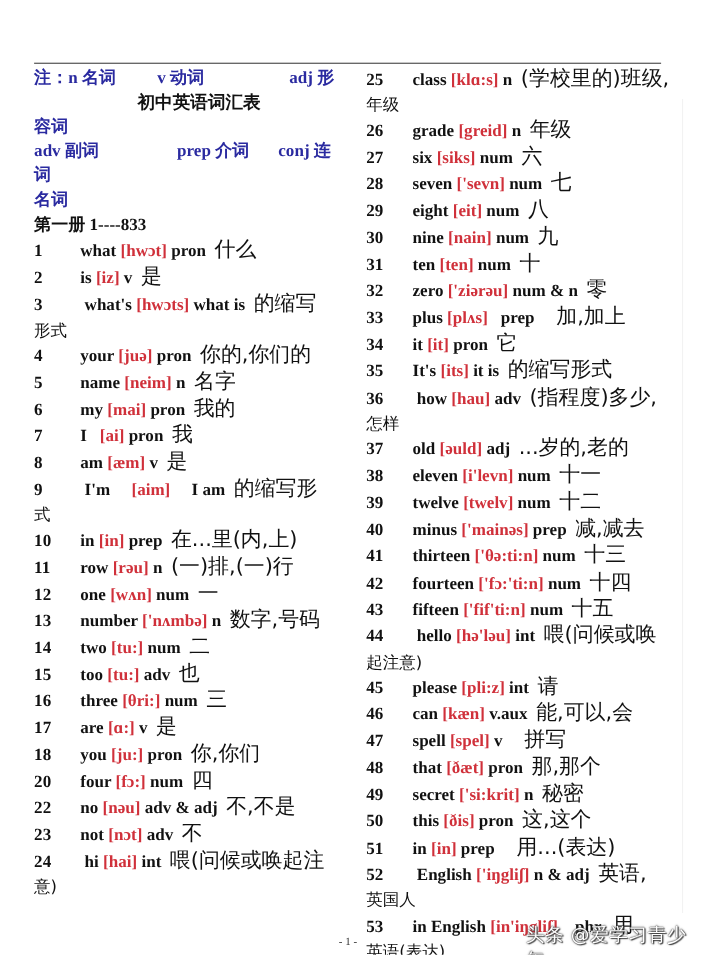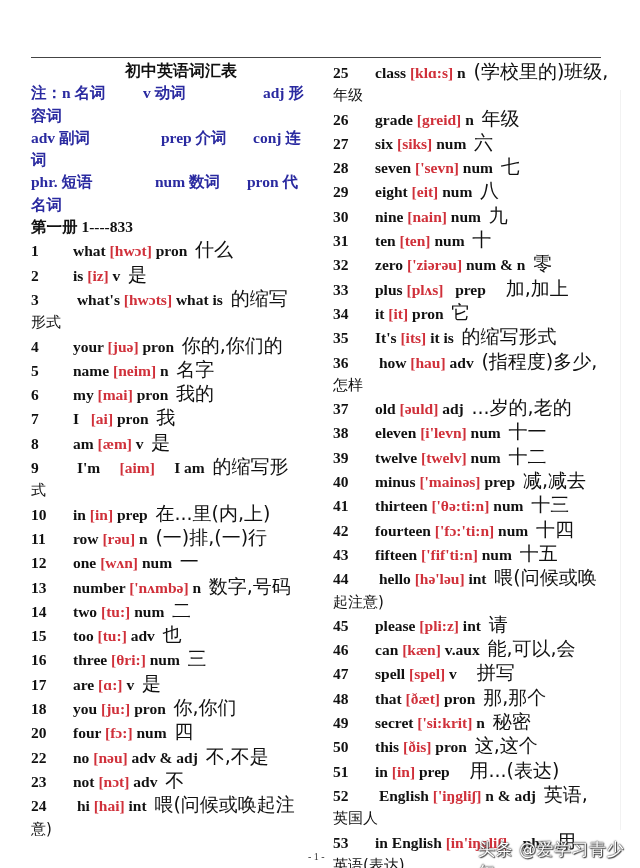--- a/index.html
+++ b/index.html
@@ -41,35 +41,32 @@
   }
 </style>
 </head>
 <body>
 
 <div class="page">
   <div class="top-rule"></div>
   <div class="right-rule-fade"></div>
 
   <div class="col left">
-    <div class="line title zh" style="font-weight:bold;font-size:16px;">初中英语词汇表</div>
-
     <div class="line legend">
       <span class="g" style="width:112px">注：n 名词</span><span class="g" style="width:120px">v 动词</span><span class="g">adj 形</span>
     </div>
+
+    <div class="line title zh" style="font-weight:bold;font-size:16px;">初中英语词汇表</div>
     <div class="line legend">容词</div>
 
     <div class="line legend">
       <span class="g" style="width:130px">adv 副词</span><span class="g" style="width:92px">prep 介词</span><span class="g">conj 连</span>
     </div>
     <div class="line legend">词</div>
 
-    <div class="line legend">
-      <span class="g" style="width:124px">phr. 短语</span><span class="g" style="width:92px">num 数词</span><span class="g">pron 代</span>
-    </div>
     <div class="line legend">名词</div>
 
     <div class="line">第一册  1----833</div>
 
     <div id="left-list">
         <div class="line"><span class="num">1</span><span style="white-space:pre">what</span> <span class="ph">[hwɔt]</span> <span style="white-space:pre">pron</span>&nbsp; <span class="zh" style="white-space:pre">什么</span></div>
         <div class="line"><span class="num">2</span><span style="white-space:pre">is</span> <span class="ph">[iz]</span> <span style="white-space:pre">v</span>&nbsp; <span class="zh" style="white-space:pre">是</span></div>
         <div class="line"><span class="num">3</span><span style="white-space:pre"> what's</span> <span class="ph">[hwɔts]</span> <span style="white-space:pre">what is</span>&nbsp; <span class="zh" style="white-space:pre">的缩写</span></div>
         <div class="line cont">形式</div>
         <div class="line"><span class="num">4</span><span style="white-space:pre">your</span> <span class="ph">[juə]</span> <span style="white-space:pre">pron</span>&nbsp; <span class="zh" style="white-space:pre">你的,你们的</span></div>

